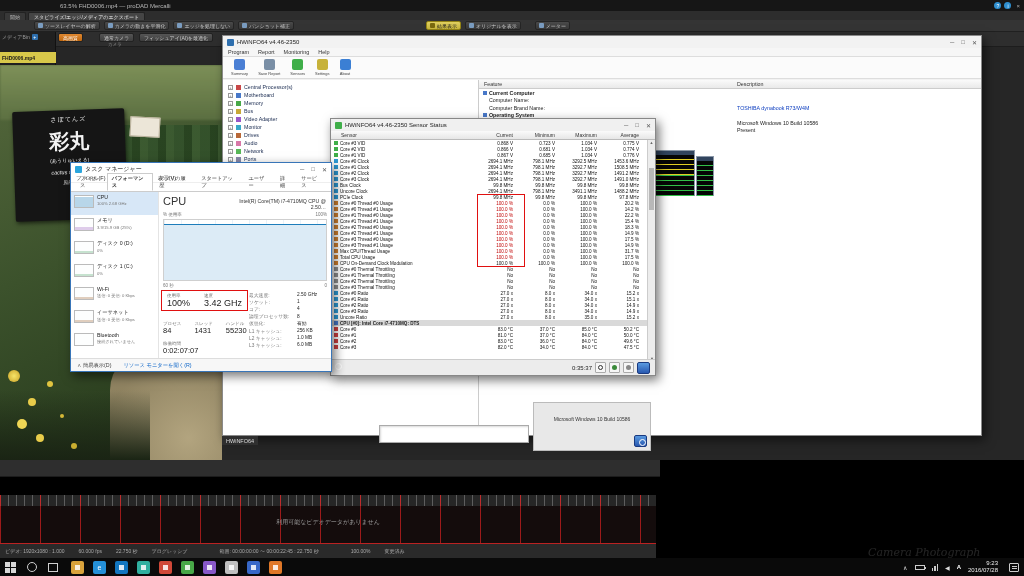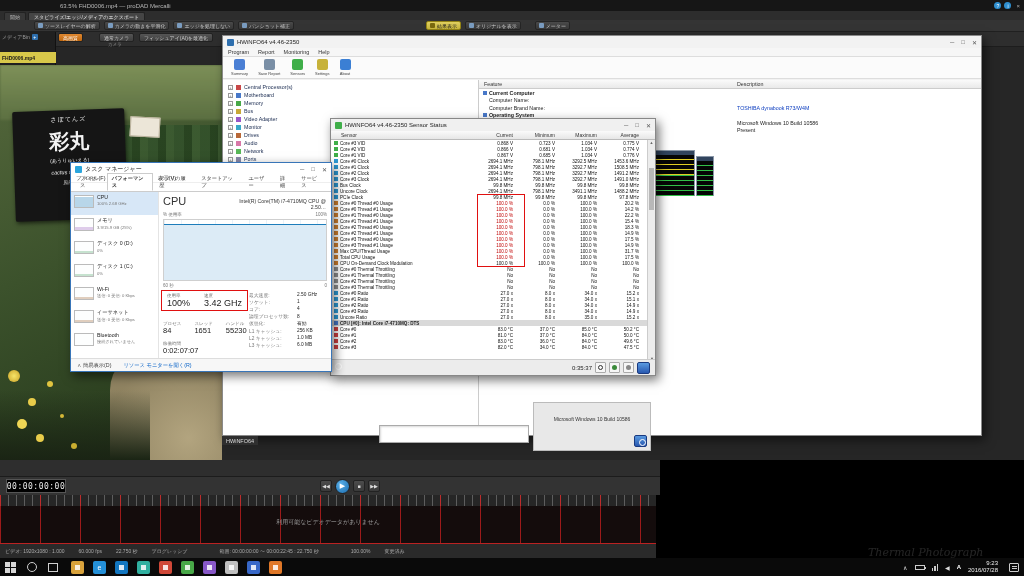--- a/index.html
+++ b/index.html
@@ -923,21 +923,21 @@
       </span>
     </div>
     <div class="tm-stats">
 
     <span>
         <div class="statlabel">プロセス</div>
         <div class="statval sm">84</div>
       </span>
         <span>
         <div class="statlabel">スレッド</div>
-        <div class="statval sm">1651</div>
+        <div class="statval sm">1431</div>
       </span>
         <span>
         <div class="statlabel">ハンドル</div>
         <div class="statval sm">55230</div>
       </span>
       </div>
     <div class="tm-uptime">
       <div class="statlabel">稼働時間</div>
       <div class="statval sm">0:02:07:07</div>
     </div>
@@ -976,30 +976,20 @@
         <span class="rval">6.0 MB</span>
       </div>
       </div>
     <div class="tmfoot">
       <span>∧ <span>簡易表示(D)</span></span>
       <span class="link">リソース モニターを開く(R)</span>
     </div>
   </div>
 
   <div class="abs tl-strip1"></div>
-  <div class="abs tl-strip2">
-    <span class="tcode">00:00:00:00</span>
-    <span class="tl-ctr">
-
-    <span class="pbtn">◀◀</span>
-        <span class="pbtn play">▶</span>
-        <span class="pbtn">■</span>
-        <span class="pbtn">▶▶</span>
-      </span>
-  </div>
   <div class="abs ruler"></div>
   <div class="abs track">
     <span class="msg">利用可能なビデオデータがありません</span>
   </div>
   <div class="abs tl-status">
 
   <span>ビデオ: 1920x1080 : 1.000</span>
       <span>60.000 fps</span>
       <span>22.750 秒</span>
       <span>プログレッシブ</span>
@@ -1041,14 +1031,14 @@
       <span>◀</span>
       <span style="font-weight:bold;color:#fff;">A</span>
       <span class="clock">
         <div>9:23</div>
         <div>2016/07/28</div>
       </span>
       <span class="ac"></span>
     </span>
   </div>
 
-  <div class="abs watermark">Thermal Photograph</div>
+  <div class="abs watermark">Camera Photograph</div>
 </div>
 
 </body></html>

